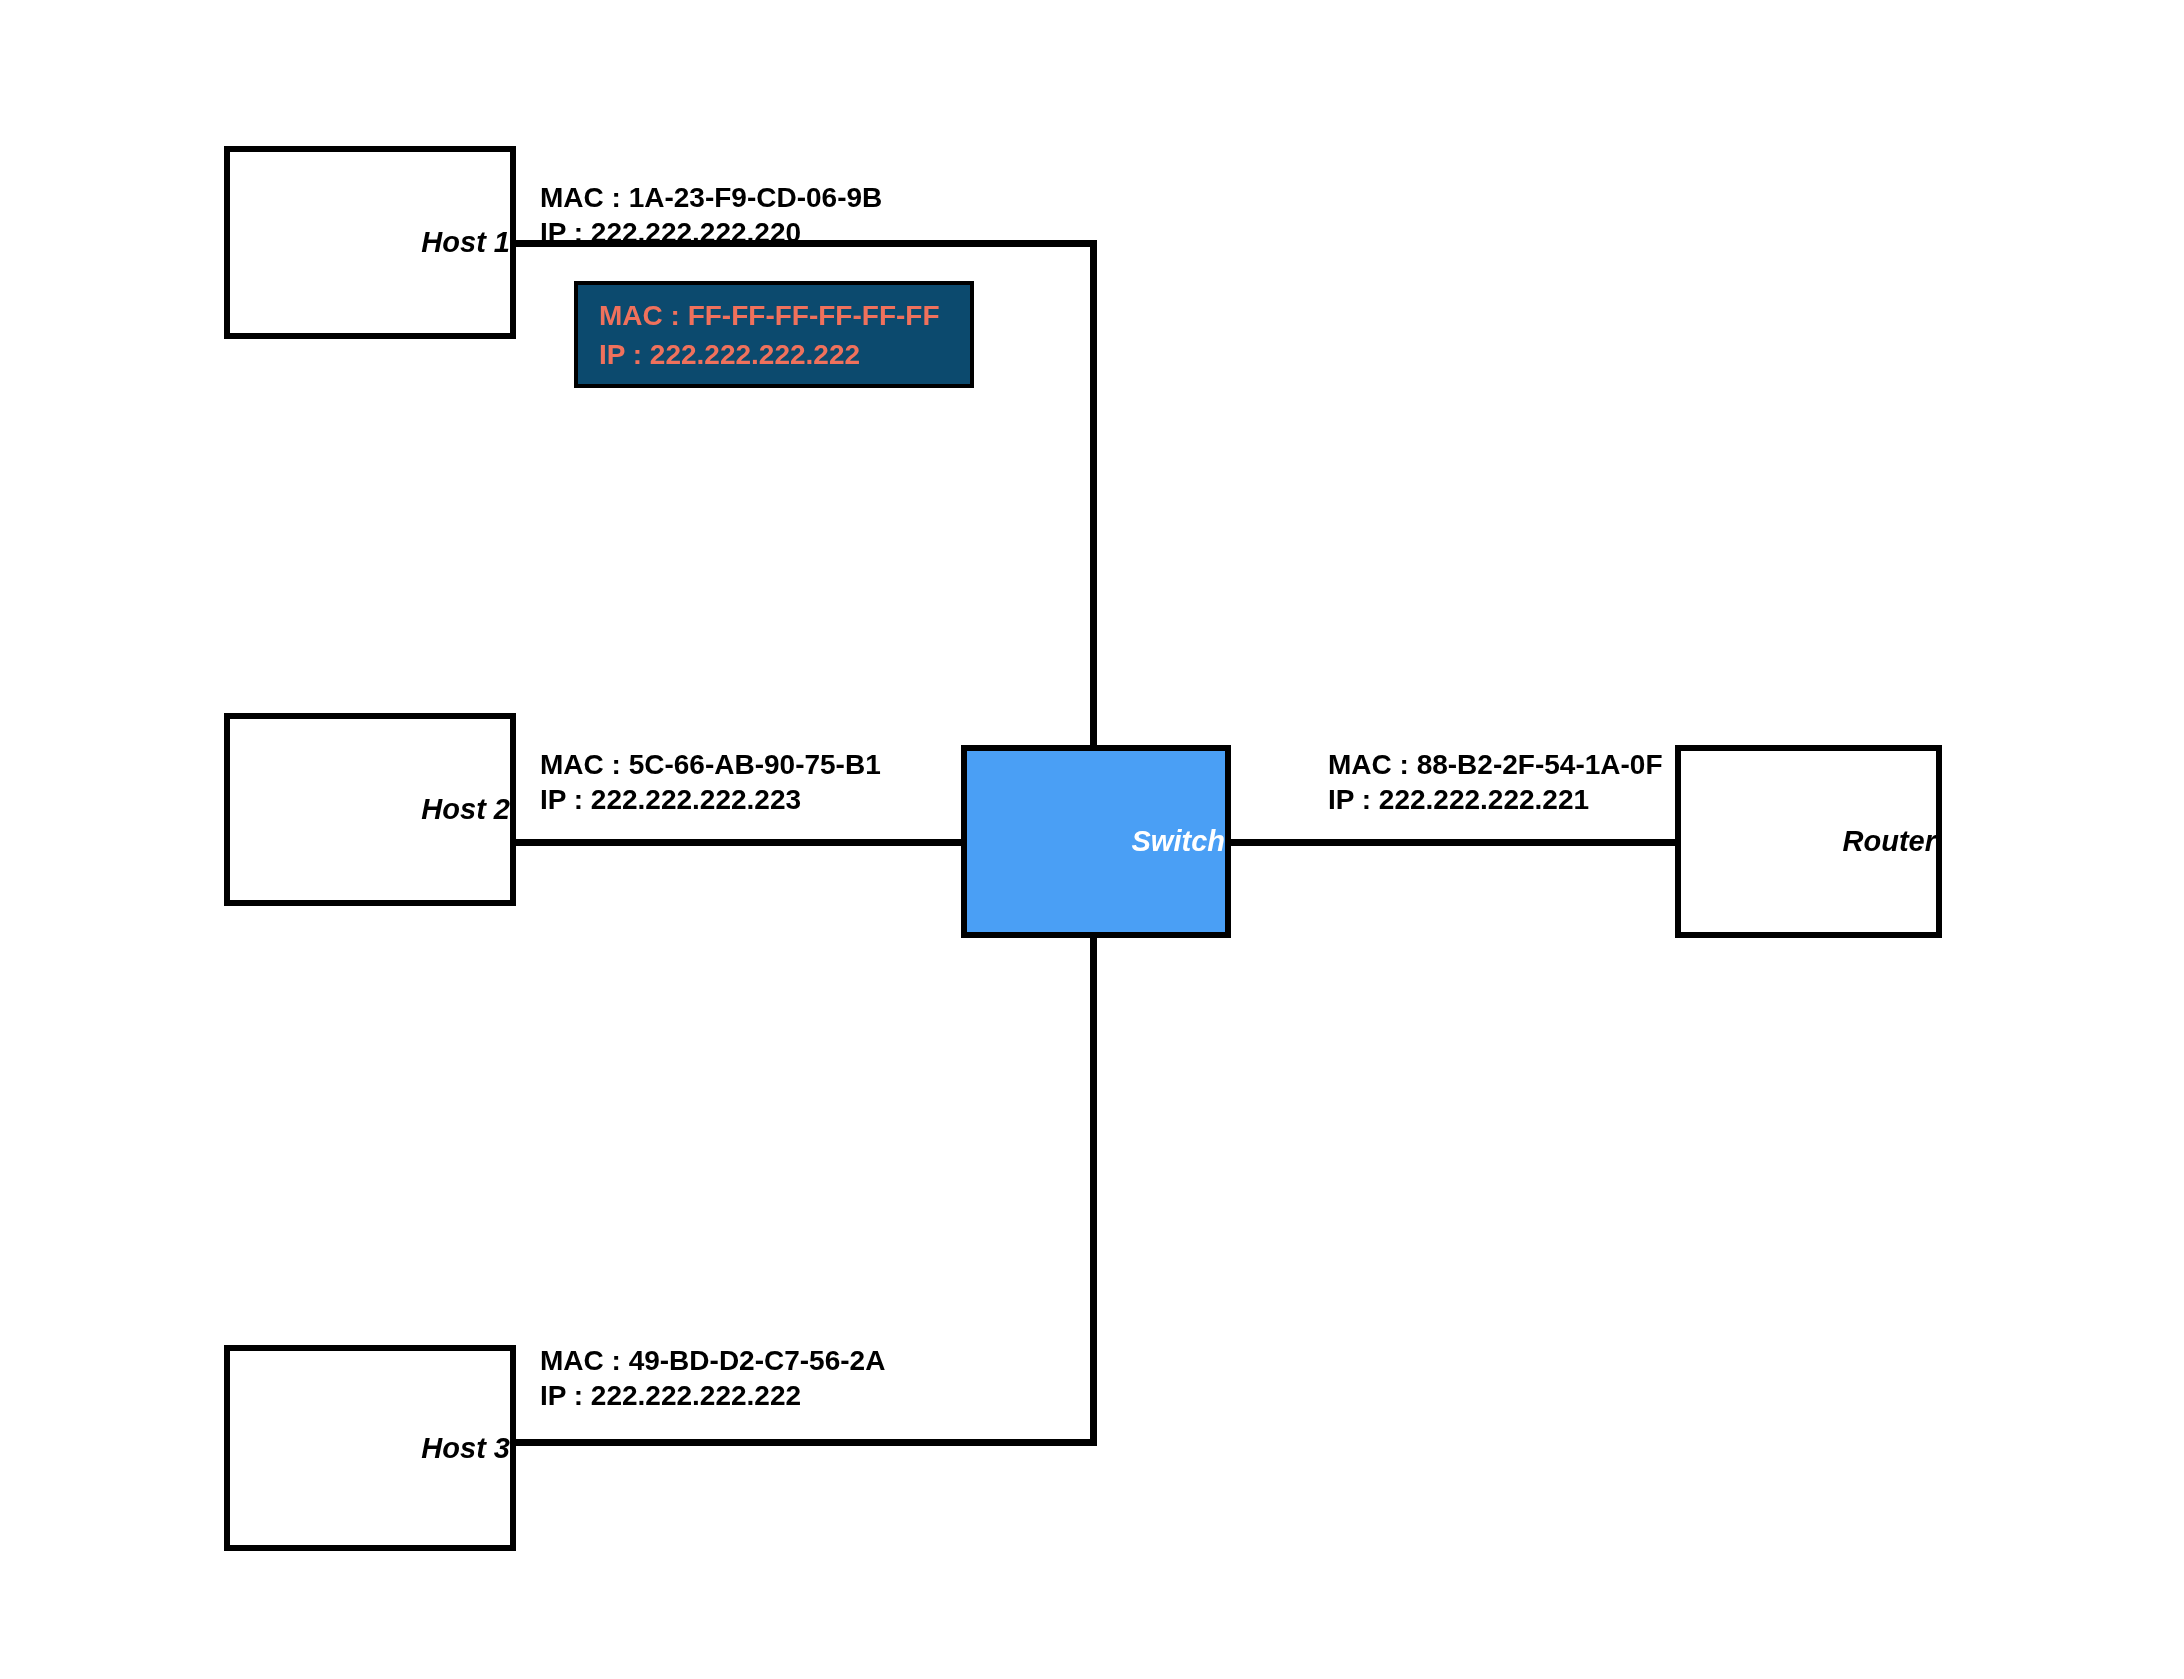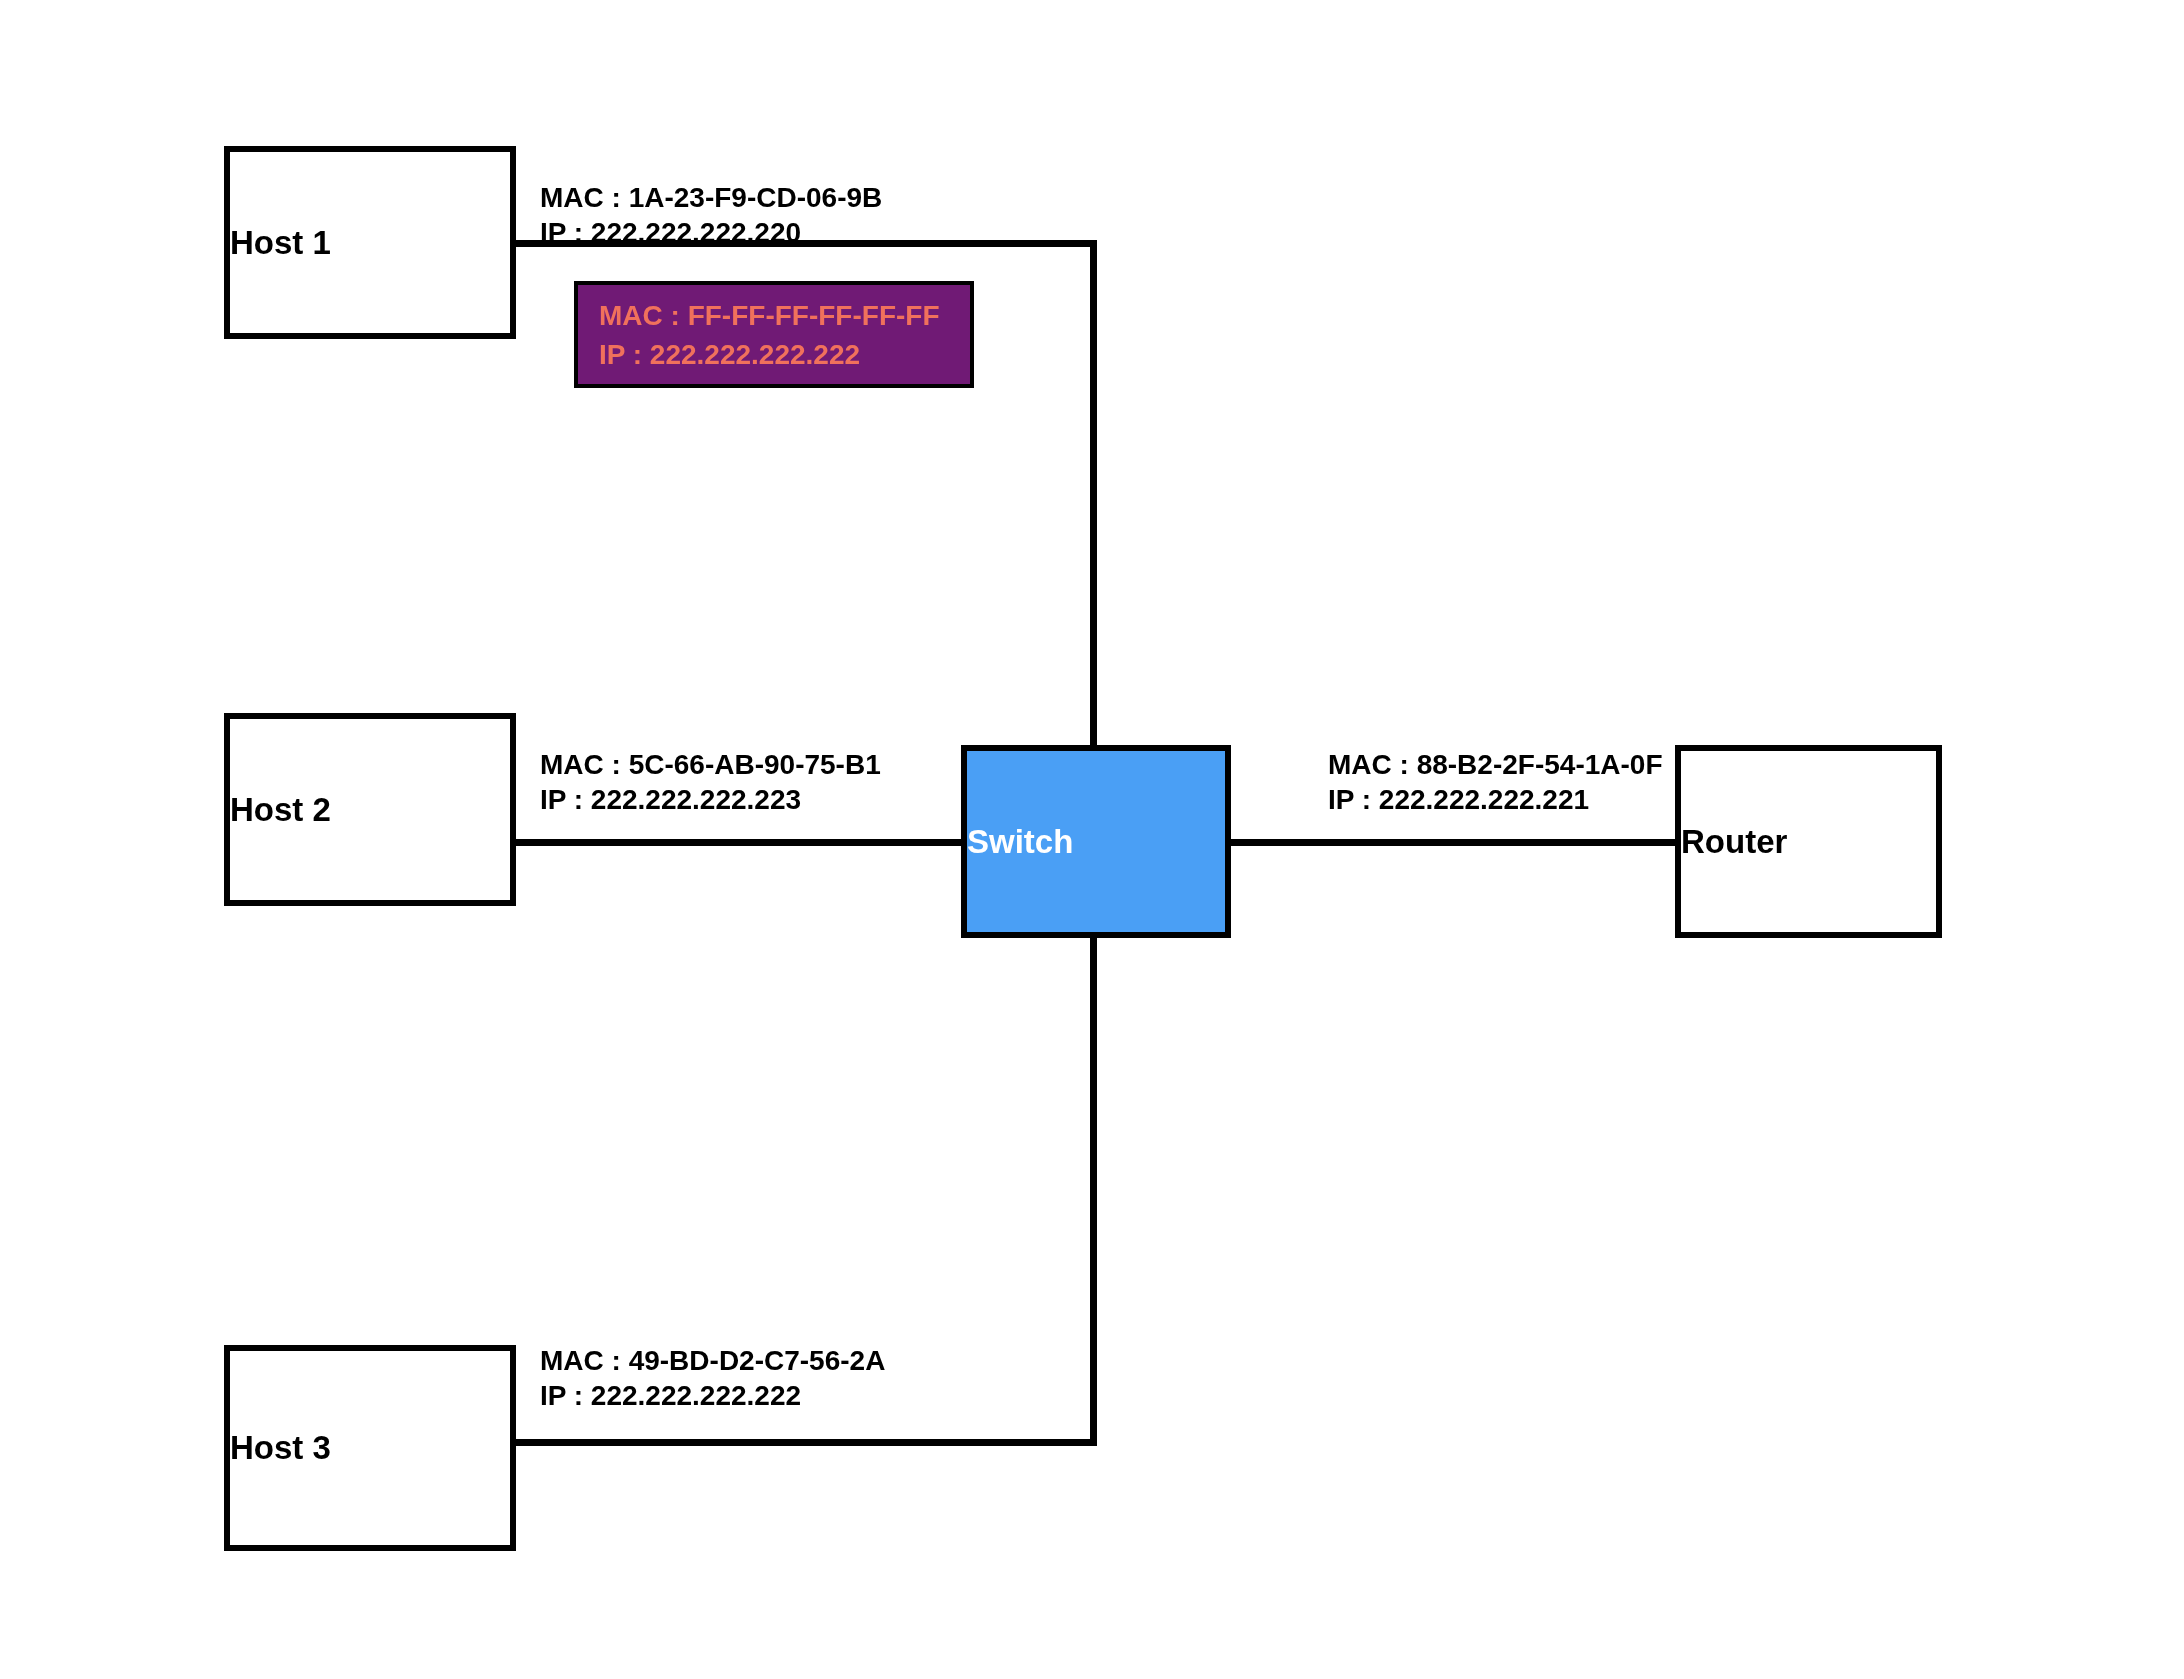--- a/index.html
+++ b/index.html
@@ -9,44 +9,45 @@
     background:var(--background,#ffffff);
     font-family:"Liberation Sans",sans-serif;
     font-weight:bold;
     overflow:hidden;
   }
   .node{
     position:absolute;
     box-sizing:border-box;
     border:6.7px solid #000;
     background:#fff;
-    display:flex;align-items:center;justify-content:flex-start;
-    font-size:33px;color:#000;
+    display:flex;align-items:center;justify-content:flex-end;
+    font-size:29px;color:#000;
     z-index:2;
+    font-style:italic;
   }
   .node-switch{
     background:var(--switch-fill,#4A9FF5);
     color:var(--switch-text,#ffffff);
   }
   .line{
     position:absolute;
     background:var(--line,#000);
     z-index:1;
   }
   .anno{
     position:absolute;
     font-size:28px;line-height:35px;
     color:#000;white-space:nowrap;
     z-index:3;
   }
   .broadcast-box{
     position:absolute;
     box-sizing:border-box;
     border:4.8px solid #000;
-    background:#701a75;
+    background:#0c4a6e;
     color:var(--broadcast-text,#F0715C);
     font-size:28px;line-height:39px;
     display:flex;flex-direction:column;justify-content:center;
     padding-left:21px;
     white-space:nowrap;
     z-index:3;
   }
 </style>
 </head>
 <body>

